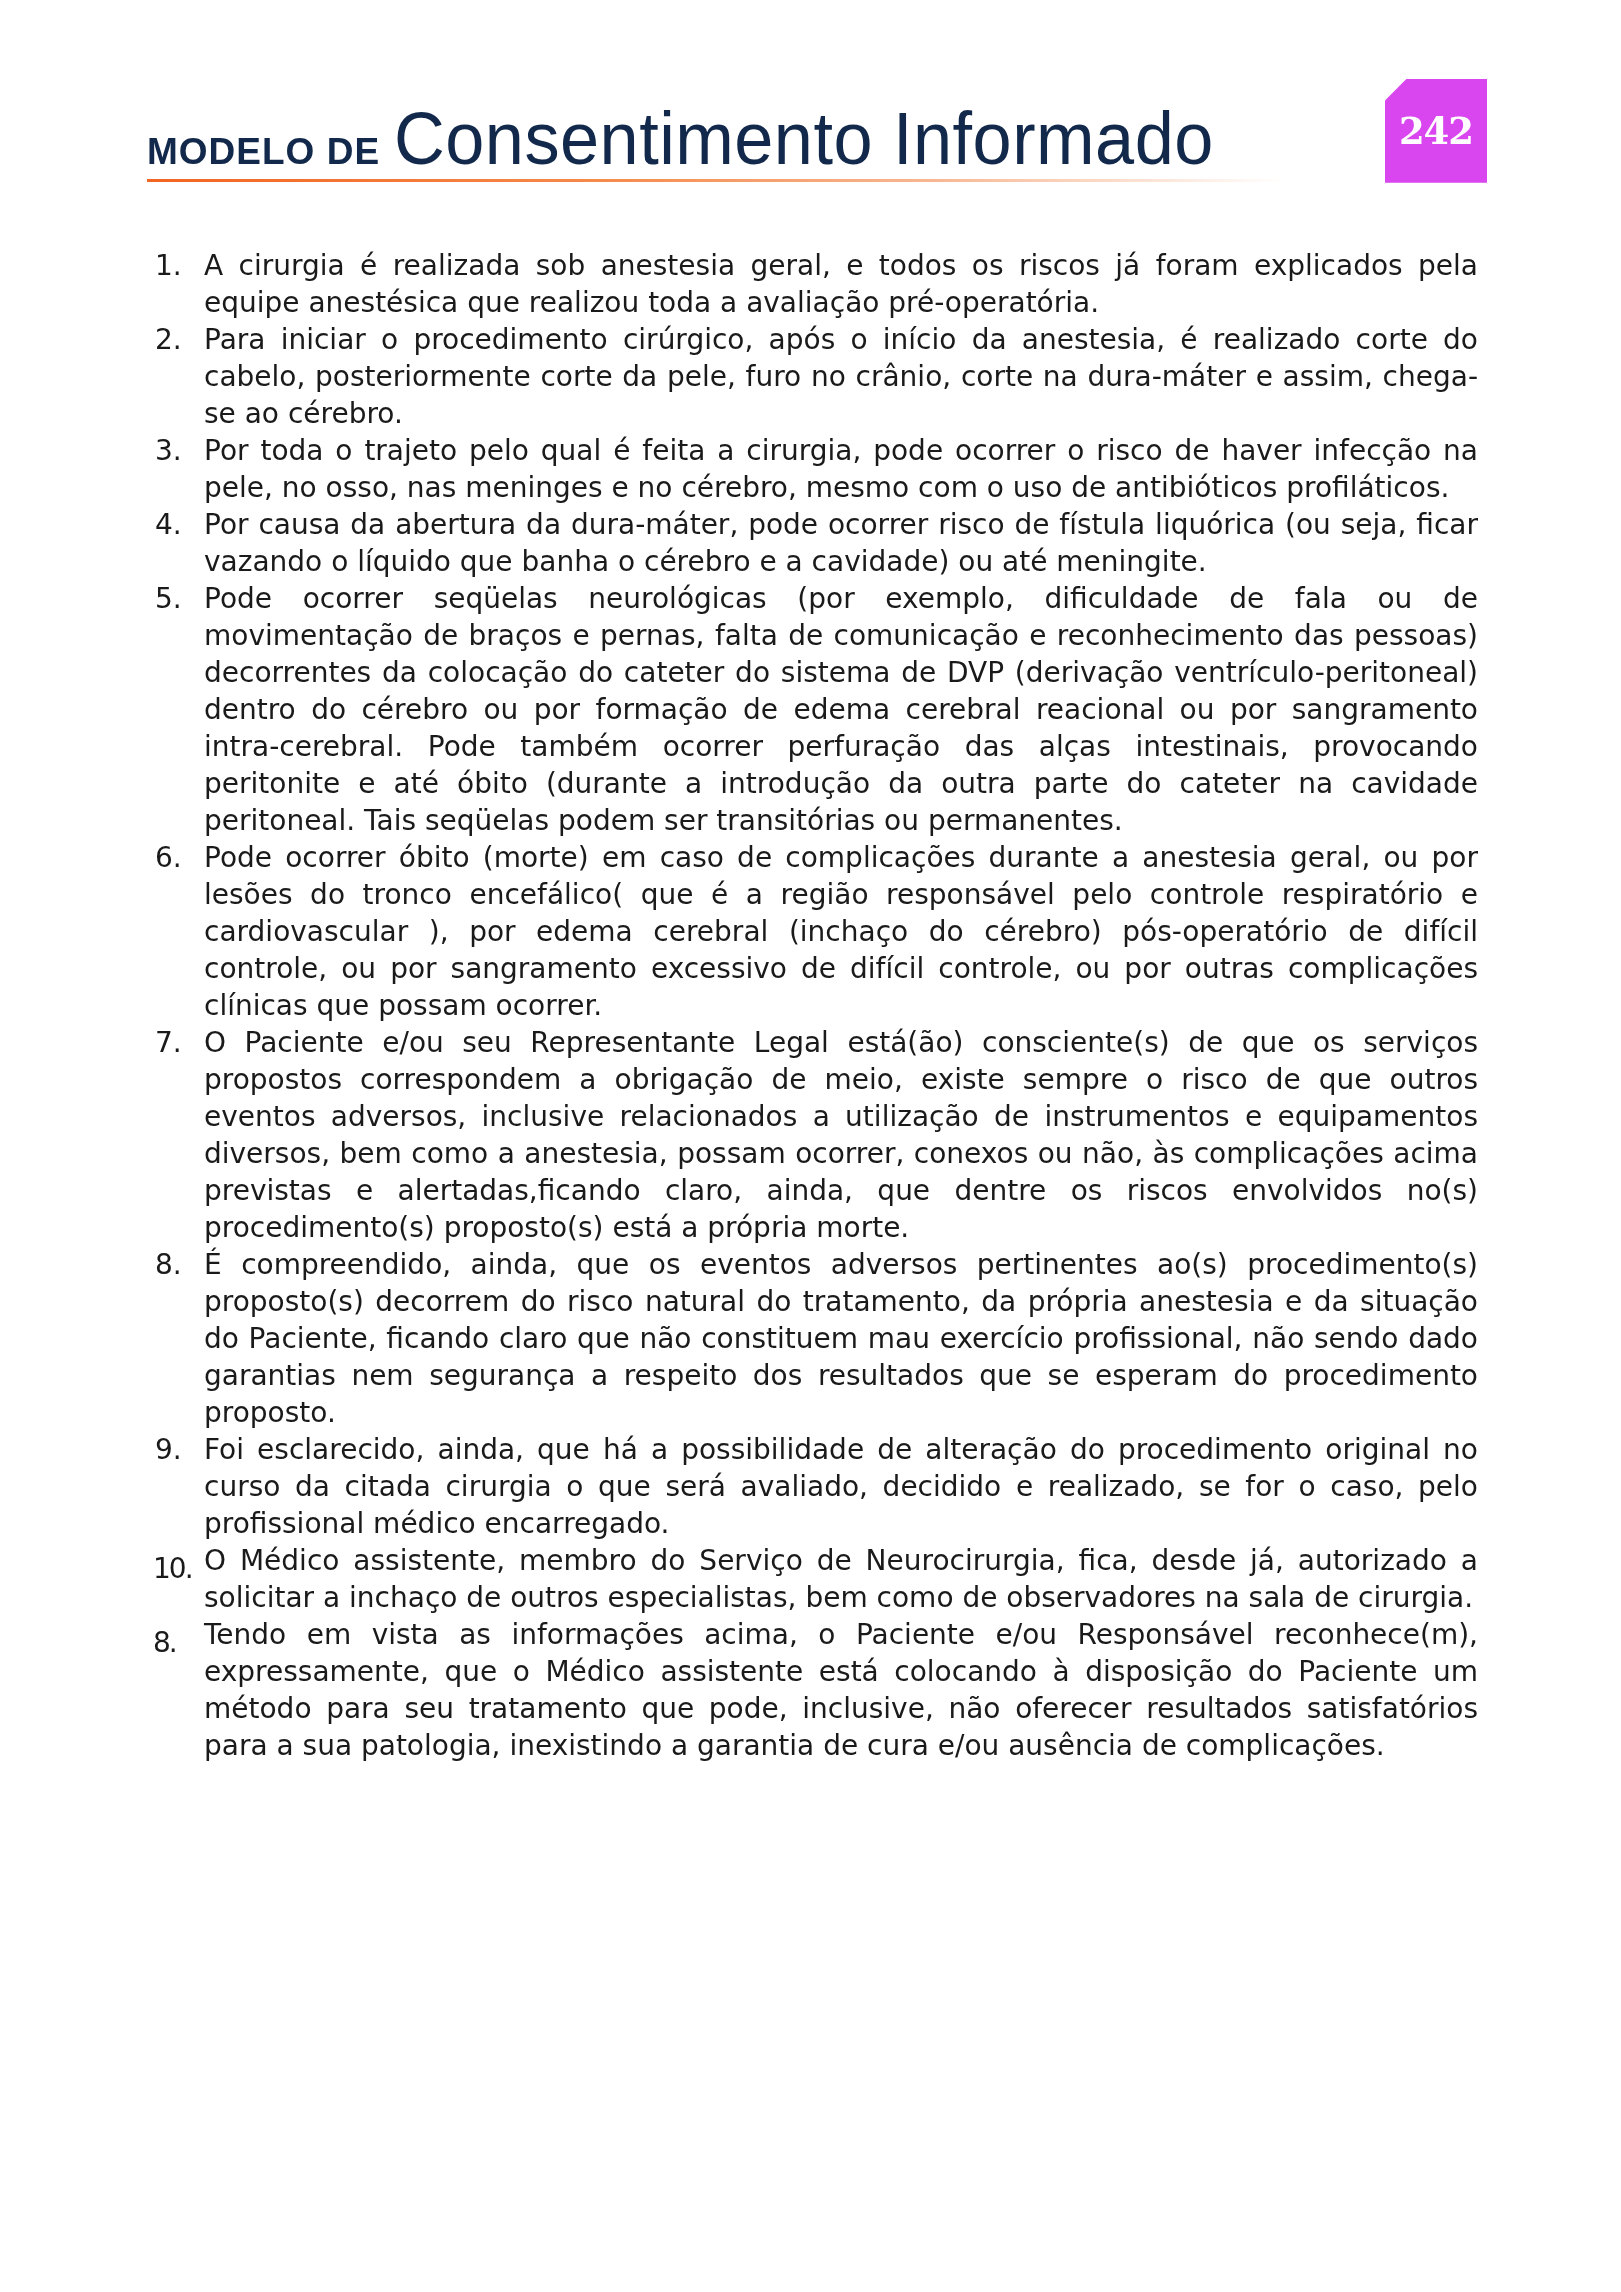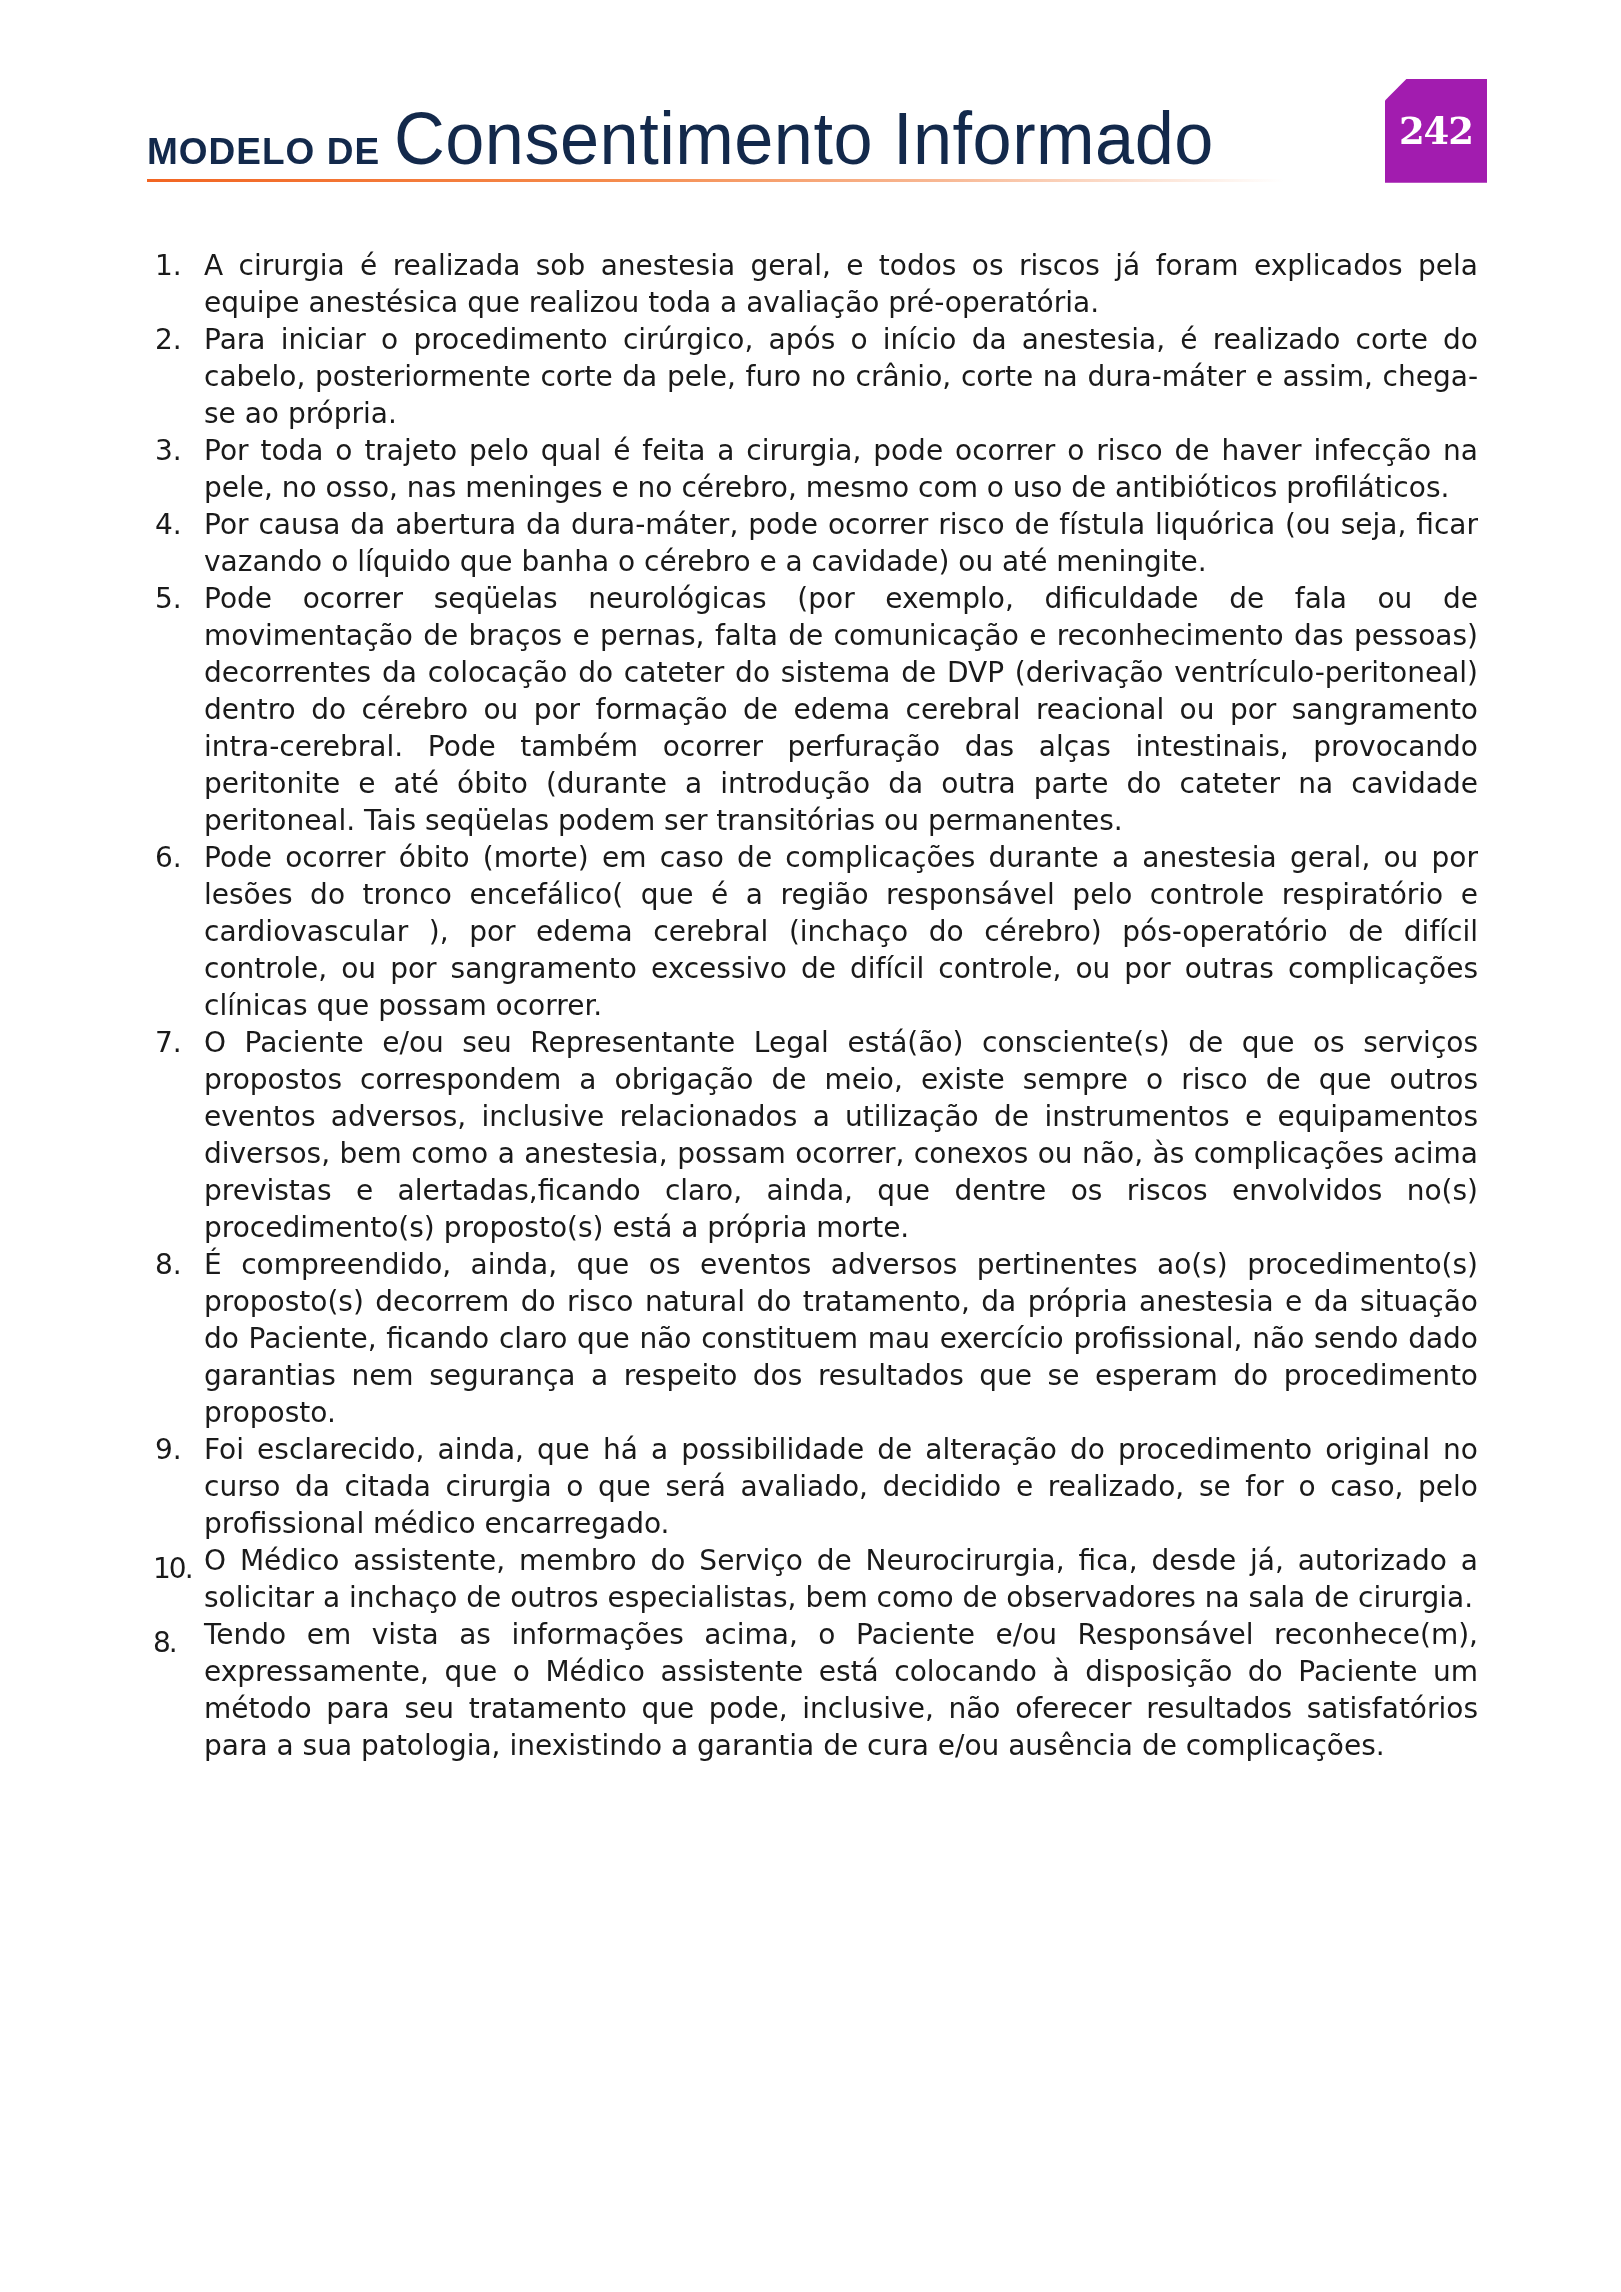--- a/index.html
+++ b/index.html
@@ -54,21 +54,21 @@
       width: 1137px;
       height: 2.9px;
       background: linear-gradient(to right, #f26522 0%, #f58a4b 40%, #f8b894 70%, rgba(255,255,255,0) 100%);
     }
     .page-badge {
       position: absolute;
       left: 1238px;
       top: 9.8px;
       width: 102px;
       height: 104px;
-      background: #a21caf;
+      background: #d946ef;
       clip-path: polygon(21.6px 0, 100% 0, 100% 100%, 0 100%, 0 21.6px);
       display: flex;
       align-items: center;
       justify-content: center;
     }
     .page-number {
       color: #ffffff;
       font-family: "DejaVu Serif", serif;
       font-weight: bold;
       font-size: 37px;
@@ -113,21 +113,21 @@
   </div>
   <div class="underline"></div>
   <div class="page-badge">
     <span class="page-number">242</span>
   </div>
 </header>
 
 <main class="content">
   <ol class="clauses">
     <li><span class="num">1.</span><span>A cirurgia é realizada sob anestesia geral, e todos os riscos já foram explicados pela equipe anestésica que realizou toda a avaliação pré-operatória.</span></li>
-    <li><span class="num">2.</span><span>Para iniciar o procedimento cirúrgico, após o início da anestesia, é realizado corte do cabelo, posteriormente corte da pele, furo no crânio, corte na dura-máter e assim, chega-se ao própria.</span></li>
+    <li><span class="num">2.</span><span>Para iniciar o procedimento cirúrgico, após o início da anestesia, é realizado corte do cabelo, posteriormente corte da pele, furo no crânio, corte na dura-máter e assim, chega-se ao cérebro.</span></li>
     <li><span class="num">3.</span><span>Por toda o trajeto pelo qual é feita a cirurgia, pode ocorrer o risco de haver infecção na pele, no osso, nas meninges e no cérebro, mesmo com o uso de antibióticos profiláticos.</span></li>
     <li><span class="num">4.</span><span>Por causa da abertura da dura-máter, pode ocorrer risco de fístula liquórica (ou seja, ficar vazando o líquido que banha o cérebro e a cavidade) ou até meningite.</span></li>
     <li><span class="num">5.</span><span>Pode ocorrer seqüelas neurológicas (por exemplo, dificuldade de fala ou de movimentação de braços e pernas, falta de comunicação e reconhecimento das pessoas) decorrentes da colocação do cateter do sistema de DVP (derivação ventrículo-peritoneal) dentro do cérebro ou por formação de edema cerebral reacional ou por sangramento intra-cerebral. Pode também ocorrer perfuração das alças intestinais, provocando peritonite e até óbito (durante a introdução da outra parte do cateter na cavidade peritoneal. Tais seqüelas podem ser transitórias ou permanentes.</span></li>
     <li><span class="num">6.</span><span>Pode ocorrer óbito (morte) em caso de complicações durante a anestesia geral, ou por lesões do tronco encefálico( que é a região responsável pelo controle respiratório e cardiovascular ), por edema cerebral (inchaço do cérebro) pós-operatório de difícil controle, ou por sangramento excessivo de difícil controle, ou por outras complicações clínicas que possam ocorrer.</span></li>
     <li><span class="num">7.</span><span>O Paciente e/ou seu Representante Legal está(ão) consciente(s) de que os serviços propostos correspondem a obrigação de meio, existe sempre o risco de que outros eventos adversos, inclusive relacionados a utilização de instrumentos e equipamentos diversos, bem como a anestesia, possam ocorrer, conexos ou não, às complicações acima previstas e alertadas,ficando claro, ainda, que dentre os riscos envolvidos no(s) procedimento(s) proposto(s) está a própria morte.</span></li>
     <li><span class="num">8.</span><span>É compreendido, ainda, que os eventos adversos pertinentes ao(s) procedimento(s) proposto(s) decorrem do risco natural do tratamento, da própria anestesia e da situação do Paciente, ficando claro que não constituem mau exercício profissional, não sendo dado garantias nem segurança a respeito dos resultados que se esperam do procedimento proposto.</span></li>
     <li><span class="num">9.</span><span>Foi esclarecido, ainda, que há a possibilidade de alteração do procedimento original no curso da citada cirurgia o que será avaliado, decidido e realizado, se for o caso, pelo profissional médico encarregado.</span></li>
     <li><span class="num wide">10.</span><span>O Médico assistente, membro do Serviço de Neurocirurgia, fica, desde já, autorizado a solicitar a inchaço de outros especialistas, bem como de observadores na sala de cirurgia.</span></li>
     <li><span class="num wide">8.</span><span>Tendo em vista as informações acima, o Paciente e/ou Responsável reconhece(m), expressamente, que o Médico assistente está colocando à disposição do Paciente um método para seu tratamento que pode, inclusive, não oferecer resultados satisfatórios para a sua patologia, inexistindo a garantia de cura e/ou ausência de complicações.</span></li>
   </ol>

